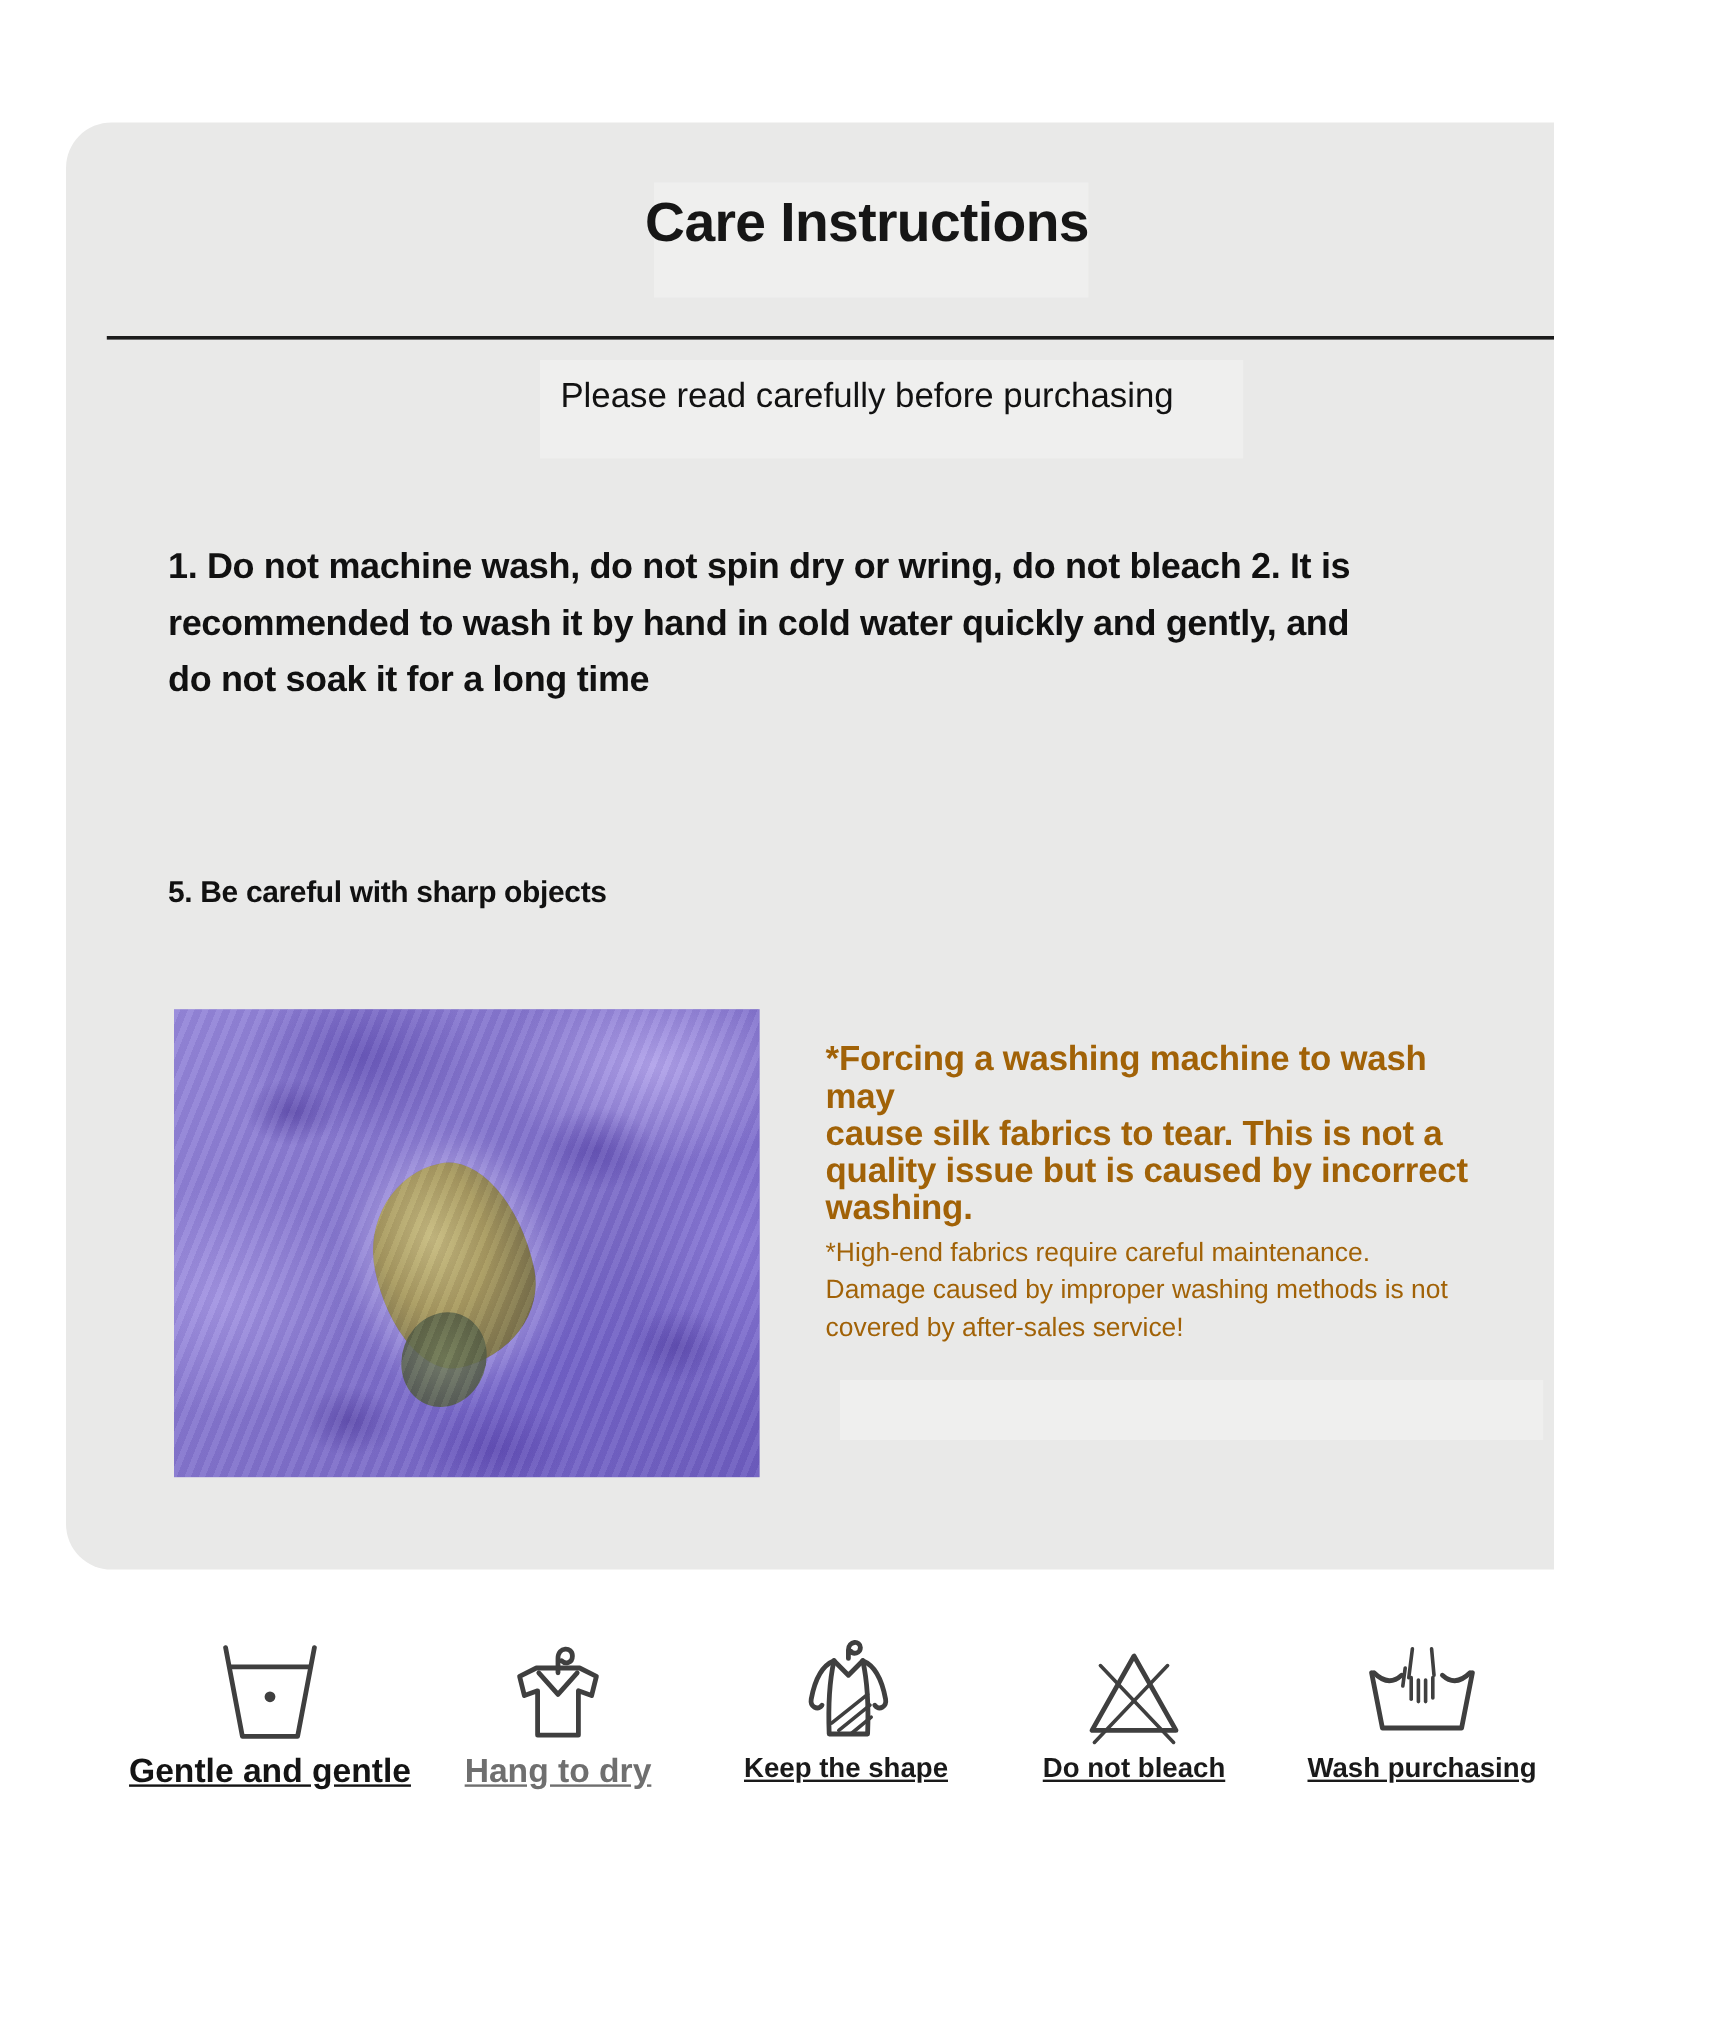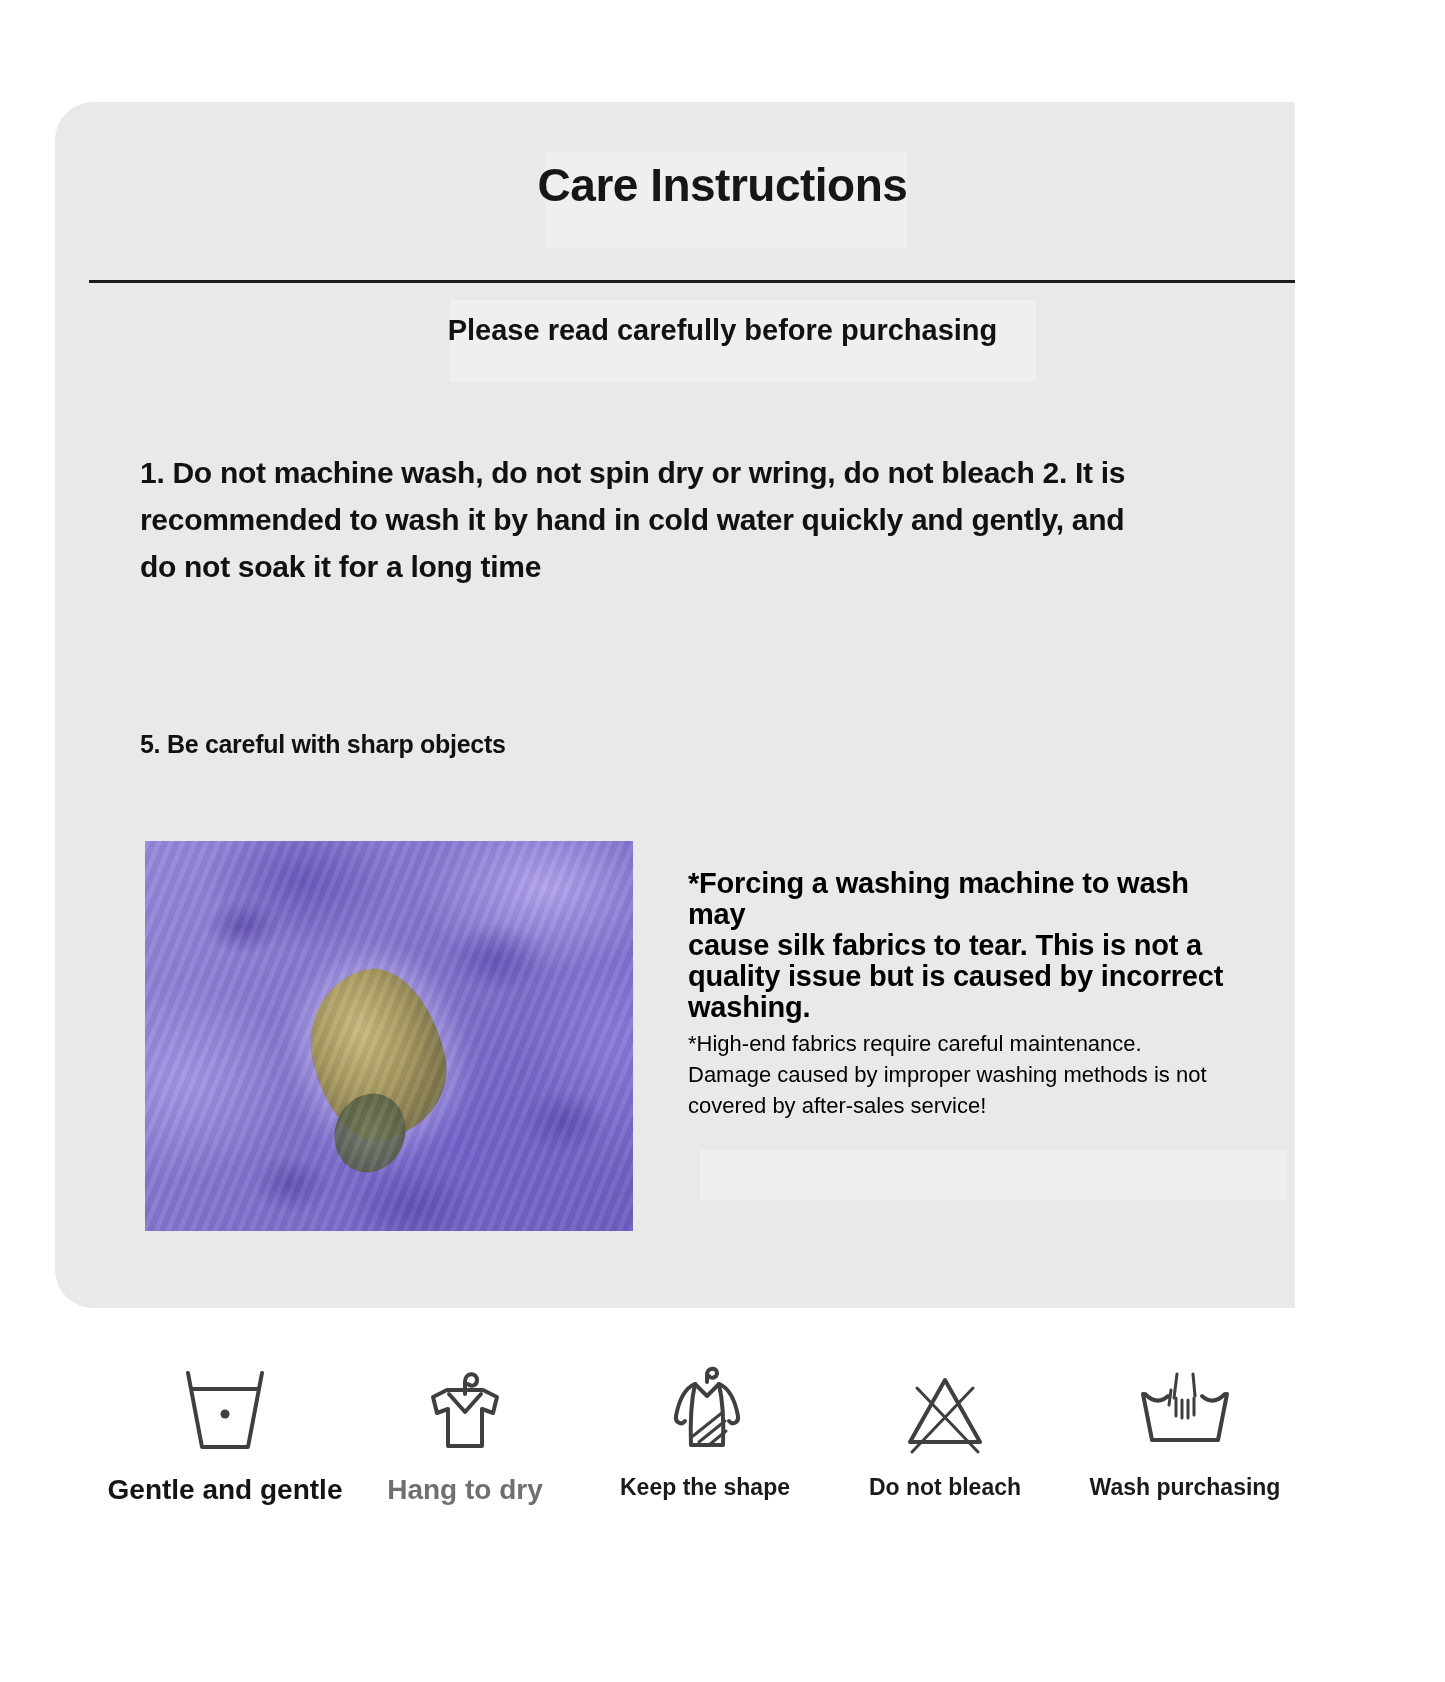--- a/index.html
+++ b/index.html
@@ -17,21 +17,21 @@
   .hl-sub{left:395px;top:198px;width:586px;height:82px;}
   .hl-br{left:645px;top:1048px;width:586px;height:50px;}
 
   .page-title{
     position:absolute;left:0;top:56px;width:100%;text-align:center;
     font-size:46px;font-weight:800;letter-spacing:-0.5px;color:#161616;
   }
   .divider{position:absolute;left:34px;top:178px;width:1266px;height:3px;background:#1c1c1c;}
   .subtitle{
     position:absolute;left:0;top:212px;width:100%;text-align:center;
-    font-size:29px;font-weight:700;color:#121212;
+    font-size:29px;font-weight:400;color:#121212;
   }
   .body-text{
     position:absolute;left:85px;white-space:pre-line;color:#111;
     font-weight:800;letter-spacing:-0.3px;
   }
   .para-1{top:347px;font-size:30px;line-height:47px;width:1080px;}
   .para-2{top:486px;font-size:30px;line-height:34px;width:1110px;}
   .para-3{top:627px;font-size:25px;line-height:30px;}
 
   .photo{
@@ -58,35 +58,35 @@
     position:absolute;left:168px;top:128px;width:130px;height:170px;
     border-radius:55% 45% 60% 40% / 45% 60% 40% 55%;transform:rotate(-12deg);
     background:radial-gradient(at 40% 35%, #c7bb7e 0%, #a89a5e 40%, #7d744a 75%, #5e583d 100%);
     box-shadow:0 0 26px 14px rgba(200,190,245,.45);
   }
   .tear-2{
     position:absolute;left:190px;top:252px;width:70px;height:80px;border-radius:50%;
     transform:rotate(20deg);opacity:.85;
     background:radial-gradient(#6d7a55,#49523a);
   }
-  .note{position:absolute;left:633px;white-space:pre-line;color:#000000;}
+  .note{position:absolute;left:633px;white-space:pre-line;color:#a16207;}
   .note-primary{top:766px;font-size:29px;font-weight:800;line-height:31px;letter-spacing:-0.2px;width:560px;}
   .note-secondary{top:926px;font-size:22px;font-weight:400;line-height:31px;width:580px;}
 
   .icons-row{
     position:absolute;left:105px;top:1360px;width:1200px;
     display:flex;flex-direction:row;
   }
   .icon-col{width:240px;display:flex;flex-direction:column;align-items:center;}
   .icon-box{width:100px;height:100px;}
   .icon-box svg{display:block;width:100px;height:100px;}
   .icon-stroke{stroke:#3f3f3f;fill:none;stroke-width:4;stroke-linecap:round;stroke-linejoin:round;}
   .icon-stroke-thin{stroke:#3f3f3f;fill:none;stroke-width:3;stroke-linecap:round;}
   .icon-fill{fill:#3f3f3f;stroke:none;}
-  .icon-label{margin-top:14px;text-align:center;}
+  .icon-label{text-align:center;text-decoration:underline;}
   .lbl-lg{font-size:28px;font-weight:800;color:#141414;}
   .lbl-gray{color:#6f6f6f;}
   .lbl-sm{font-size:23px;font-weight:800;color:#1a1a1a;}
 </style>
 </head>
 <body>
 
 <div class="page">
 
   <div class="card">

